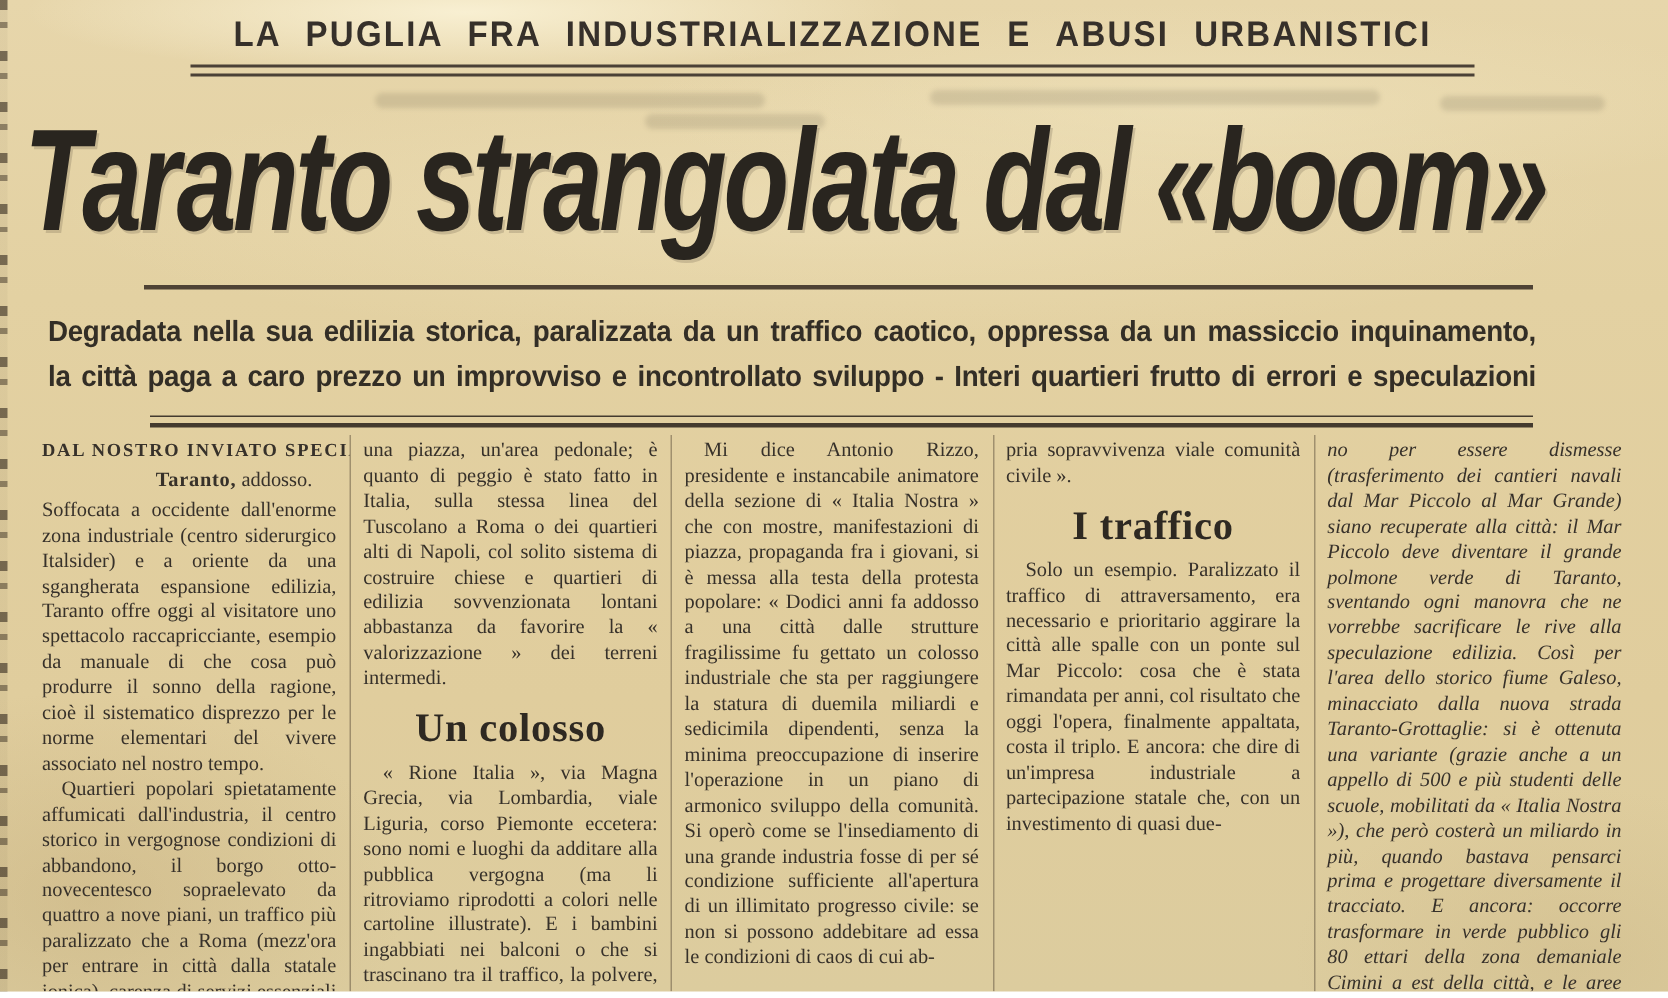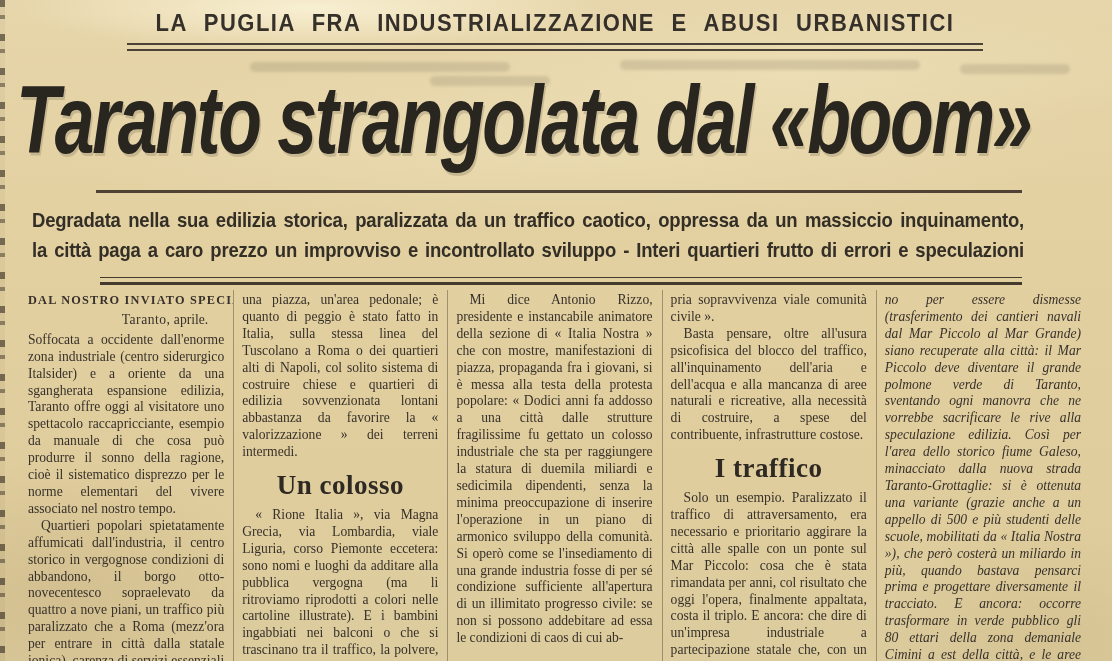--- a/index.html
+++ b/index.html
@@ -69,21 +69,21 @@
     color:#37312a;text-align:justify;
   }
   .col:last-child{border-right:none;font-style:italic;}
   .col p{margin:0;text-indent:13px;}
   .col p.cont{text-indent:0;}
   .byline{
     font-family:"Liberation Serif",serif;font-weight:bold;font-size:12.3px;
     letter-spacing:1.2px;text-align:center;margin:0 0 3px 0;white-space:nowrap;
   }
   .dateline{text-align:right;padding-right:16px;margin:0 0 3px 0;}
-  .dateline .place{font-weight:normal;letter-spacing:.5px;}
+  .dateline .place{font-weight:bold;letter-spacing:.5px;}
   .col-heading{
     font-family:"Liberation Serif",serif;font-weight:bold;font-size:27px;
     text-align:center;margin:16px 0 13px 0;color:#2e2922;letter-spacing:.5px;
   }
 </style>
 </head>
 <body>
 
 <div class="scan">
   <div class="torn-edge"></div>
@@ -101,39 +101,38 @@
   <div class="headline-rule"></div>
 
   <div class="subhead">Degradata nella sua edilizia storica, paralizzata da un traffico caotico, oppressa da un massiccio inquinamento, la città paga a caro prezzo un improvviso e incontrollato sviluppo - Interi quartieri frutto di errori e speculazioni</div>
   <div class="subhead-rule"></div>
 
   <div class="columns">
 
     <div class="col">
       <div class="byline">DAL NOSTRO INVIATO SPECIALE</div>
       <div class="dateline">
-        <span class="place">Taranto,</span><span> aprile.</span>
+        <span class="place">Taranto,</span><span> addosso.</span>
       </div>
       <p class="cont">Soffocata a occidente dall'enorme zona industriale (centro siderurgico Italsider) e a oriente da una sgangherata espansione edilizia, Taranto offre oggi al visitatore uno spettacolo raccapricciante, esempio da manuale di che cosa può produrre il sonno della ragione, cioè il sistematico disprezzo per le norme elementari del vivere associato nel nostro tempo.</p>
       <p>Quartieri popolari spietatamente affumicati dall'industria, il centro storico in vergognose condizioni di abbandono, il borgo otto-novecentesco sopraelevato da quattro a nove piani, un traffico più paralizzato che a Roma (mezz'ora per entrare in città dalla statale ionica), carenza di servizi essenziali (doppi e</p>
     </div>
 
     <div class="col">
       <p class="cont">una piazza, un'area pedonale; è quanto di peggio è stato fatto in Italia, sulla stessa linea del Tuscolano a Roma o dei quartieri alti di Napoli, col solito sistema di costruire chiese e quartieri di edilizia sovvenzionata lontani abbastanza da favorire la « valorizzazione » dei terreni intermedi.</p>
       <div class="col-heading">Un colosso</div>
       <p>« Rione Italia », via Magna Grecia, via Lombardia, viale Liguria, corso Piemonte eccetera: sono nomi e luoghi da additare alla pubblica vergogna (ma li ritroviamo riprodotti a colori nelle cartoline illustrate). E i bambini ingabbiati nei balconi o che si trascinano tra il traffico, la polvere, le immondizie. Caos, congestione, sovraf-</p>
     </div>
 
     <div class="col">
       <p>Mi dice Antonio Rizzo, presidente e instancabile animatore della sezione di « Italia Nostra » che con mostre, manifestazioni di piazza, propaganda fra i giovani, si è messa alla testa della protesta popolare: « Dodici anni fa addosso a una città dalle strutture fragilissime fu gettato un colosso industriale che sta per raggiungere la statura di duemila miliardi e sedicimila dipendenti, senza la minima preoccupazione di inserire l'operazione in un piano di armonico sviluppo della comunità. Si operò come se l'insediamento di una grande industria fosse di per sé condizione sufficiente all'apertura di un illimitato progresso civile: se non si possono addebitare ad essa le condizioni di caos di cui ab-</p>
     </div>
 
     <div class="col">
       <p class="cont">pria sopravvivenza viale comunità civile ».</p>
-      <p>Basta pensare, oltre all'usura psicofisica del blocco del traffico, all'inquinamento dell'aria e dell'acqua e alla mancanza di aree naturali e ricreative, alla necessità di costruire, a spese del contribuente, infrastrutture costose.</p>
       <div class="col-heading">I traffico</div>
       <p>Solo un esempio. Paralizzato il traffico di attraversamento, era necessario e prioritario aggirare la città alle spalle con un ponte sul Mar Piccolo: cosa che è stata rimandata per anni, col risultato che oggi l'opera, finalmente appaltata, costa il triplo. E ancora: che dire di un'impresa industriale a partecipazione statale che, con un investimento di quasi due-</p>
     </div>
 
     <div class="col">
       <p class="cont">no per essere dismesse (trasferimento dei cantieri navali dal Mar Piccolo al Mar Grande) siano recuperate alla città: il Mar Piccolo deve diventare il grande polmone verde di Taranto, sventando ogni manovra che ne vorrebbe sacrificare le rive alla speculazione edilizia. Così per l'area dello storico fiume Galeso, minacciato dalla nuova strada Taranto-Grottaglie: si è ottenuta una variante (grazie anche a un appello di 500 e più studenti delle scuole, mobilitati da « Italia Nostra »), che però costerà un miliardo in più, quando bastava pensarci prima e progettare diversamente il tracciato. E ancora: occorre trasformare in verde pubblico gli 80 ettari della zona demaniale Cimini a est della città, e le aree ancora</p>
     </div>
 
   </div>
 </div>

